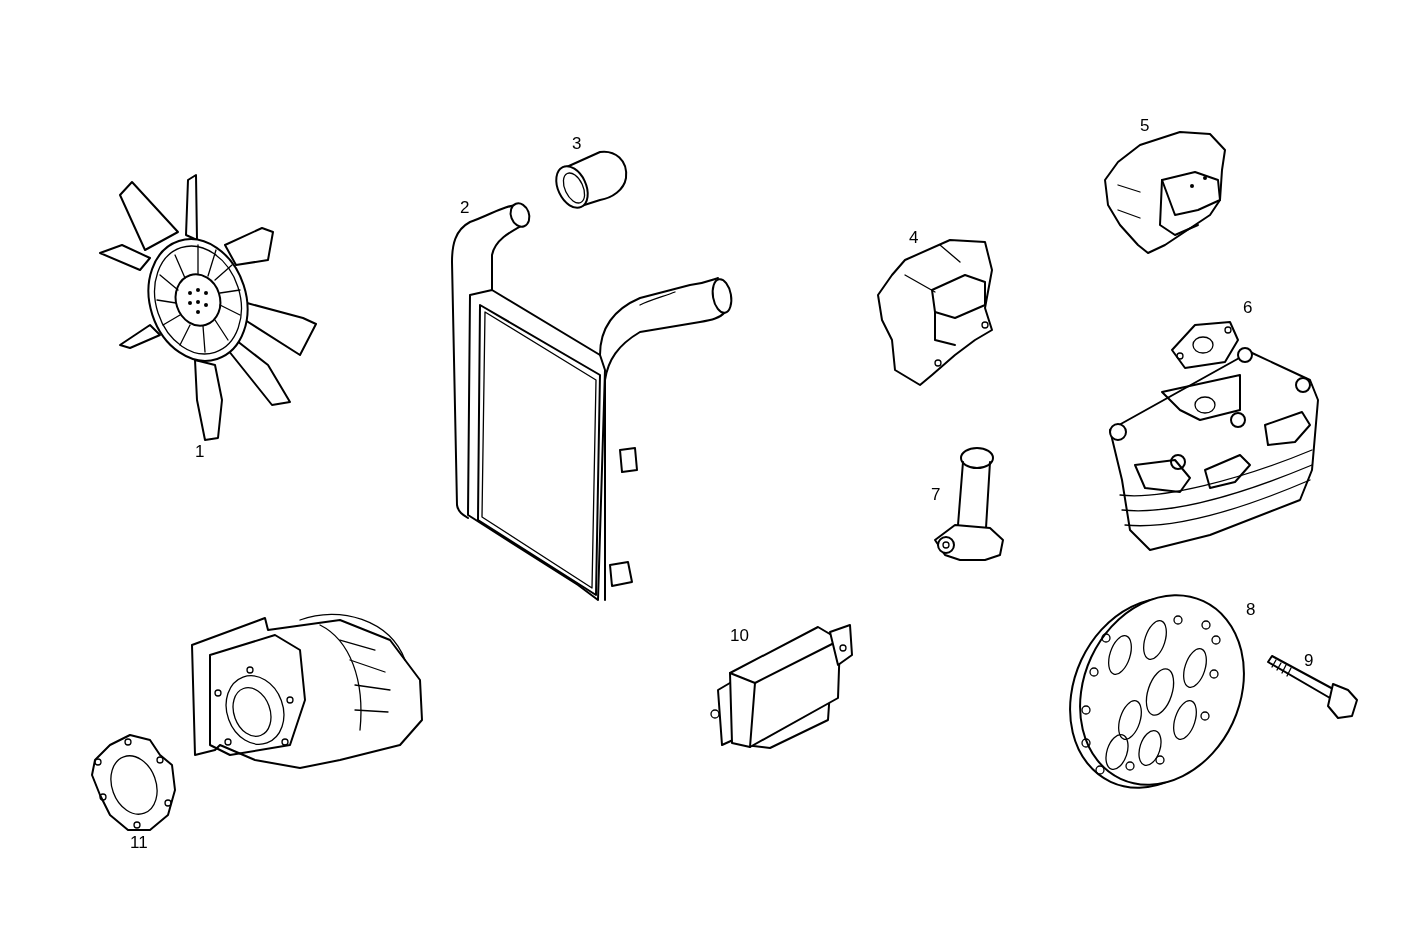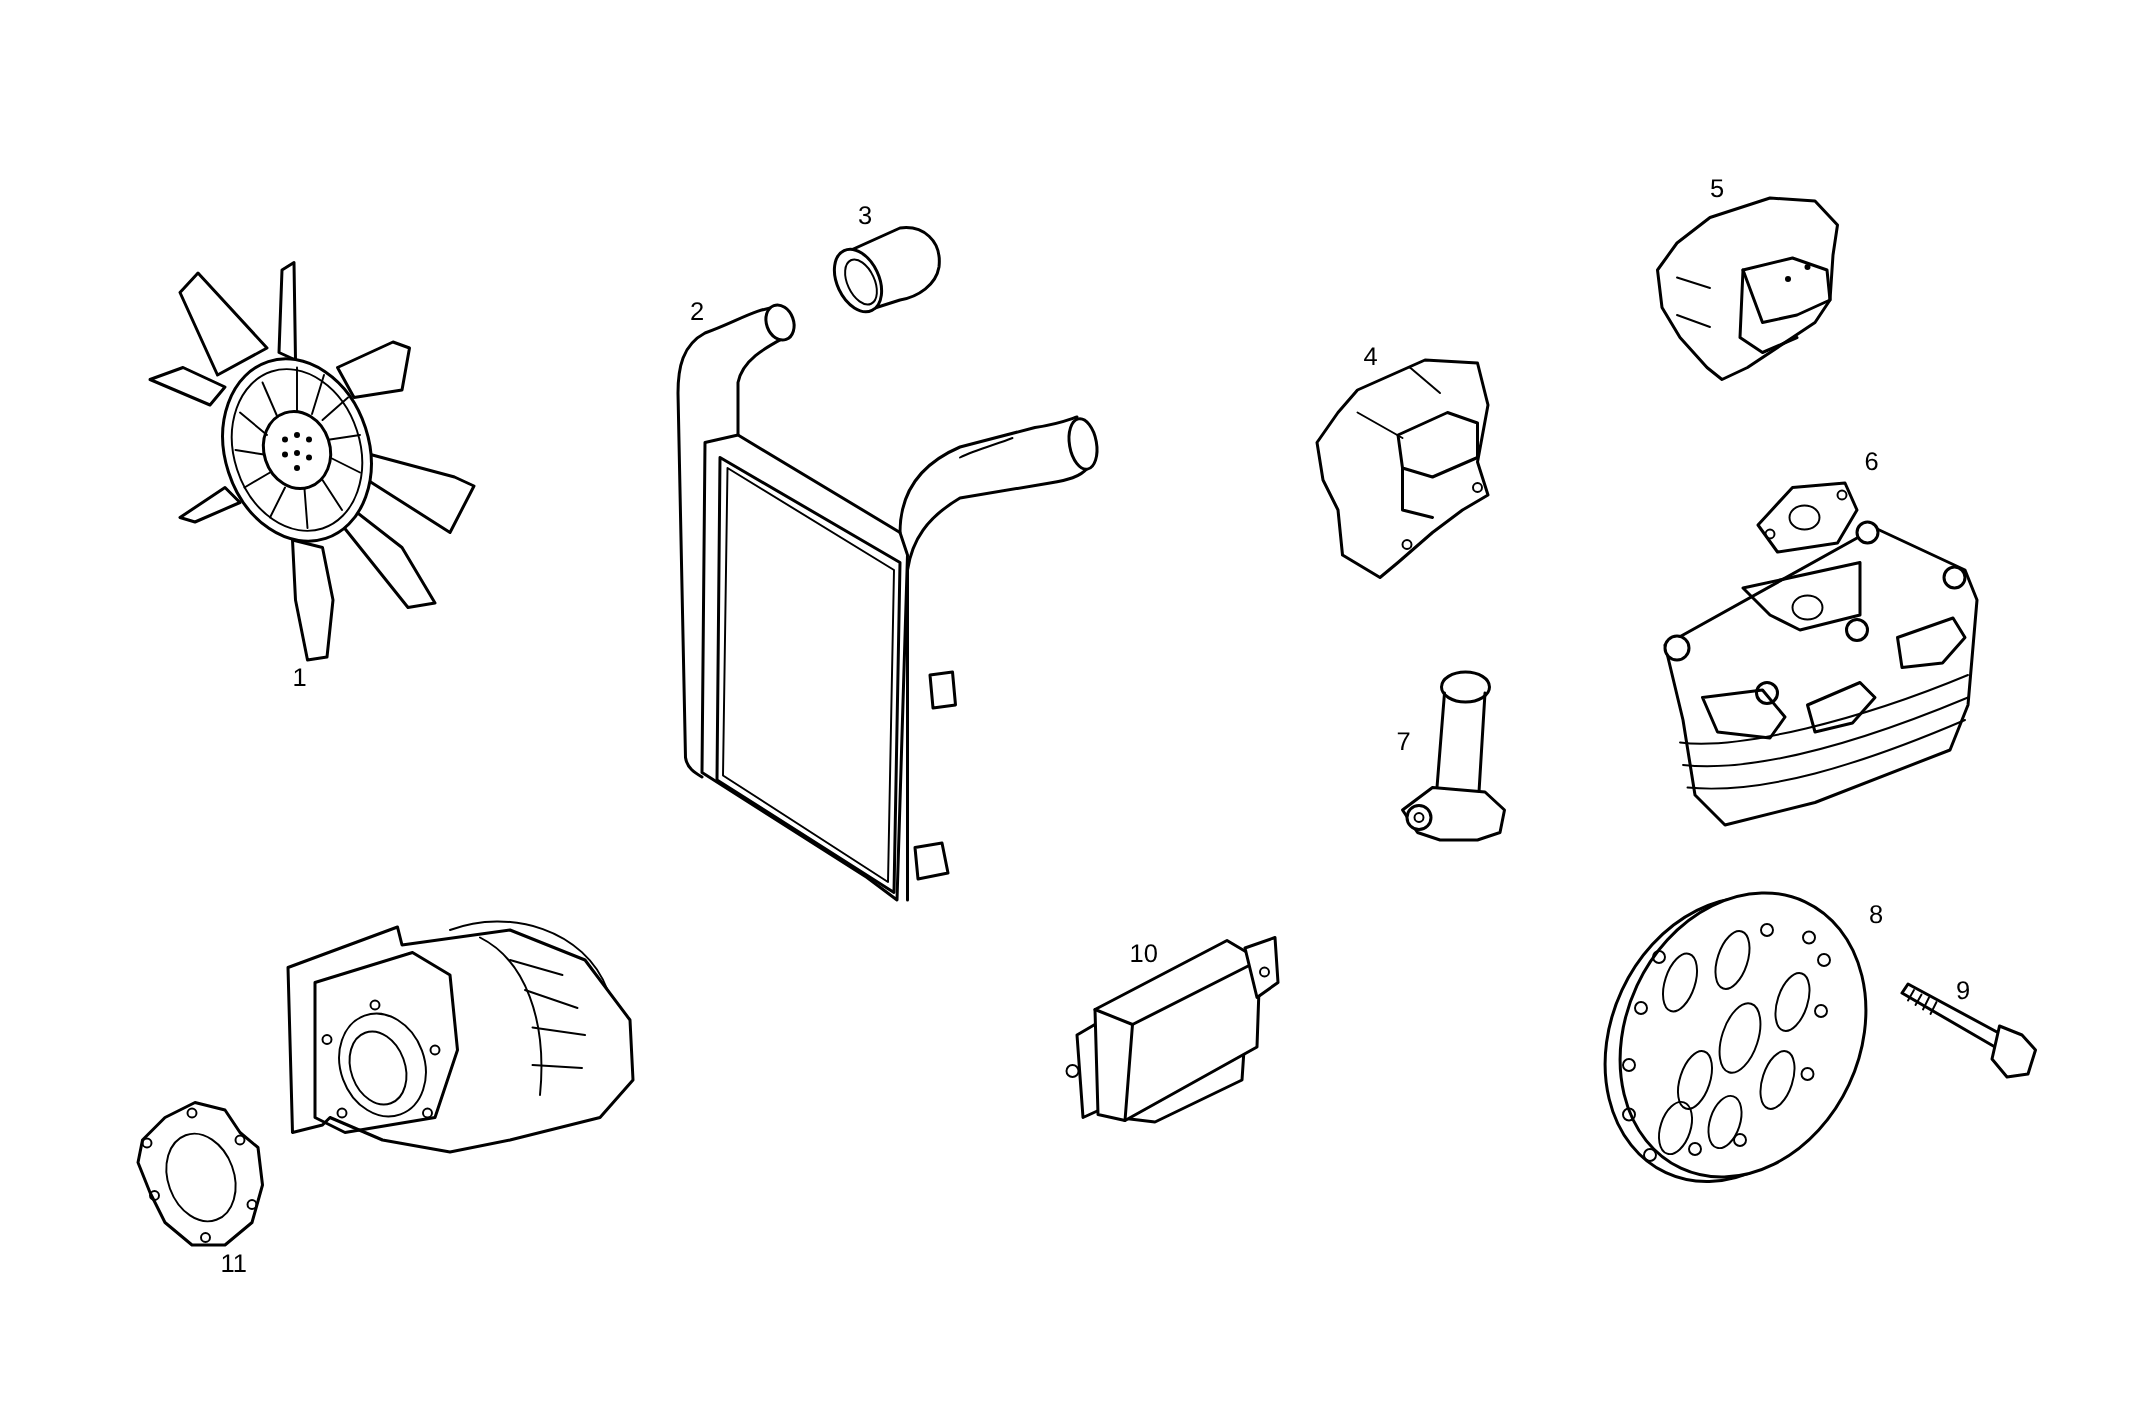--- a/index.html
+++ b/index.html
@@ -220,16 +220,16 @@
 
   <div class="callout" style="left:195px; top:443px;">1</div>
   <div class="callout" style="left:460px; top:199px;">2</div>
   <div class="callout" style="left:572px; top:135px;">3</div>
   <div class="callout" style="left:909px; top:229px;">4</div>
   <div class="callout" style="left:1140px; top:117px;">5</div>
   <div class="callout" style="left:1243px; top:299px;">6</div>
   <div class="callout" style="left:931px; top:486px;">7</div>
   <div class="callout" style="left:1246px; top:601px;">8</div>
   <div class="callout" style="left:1304px; top:652px;">9</div>
-  <div class="callout" style="left:753px; top:627px;">10</div>
-  <div class="callout" style="left:147px; top:834px;">11</div>
+  <div class="callout" style="left:730px; top:627px;">10</div>
+  <div class="callout" style="left:130px; top:834px;">11</div>
 
 </div>
 
 </body></html>

